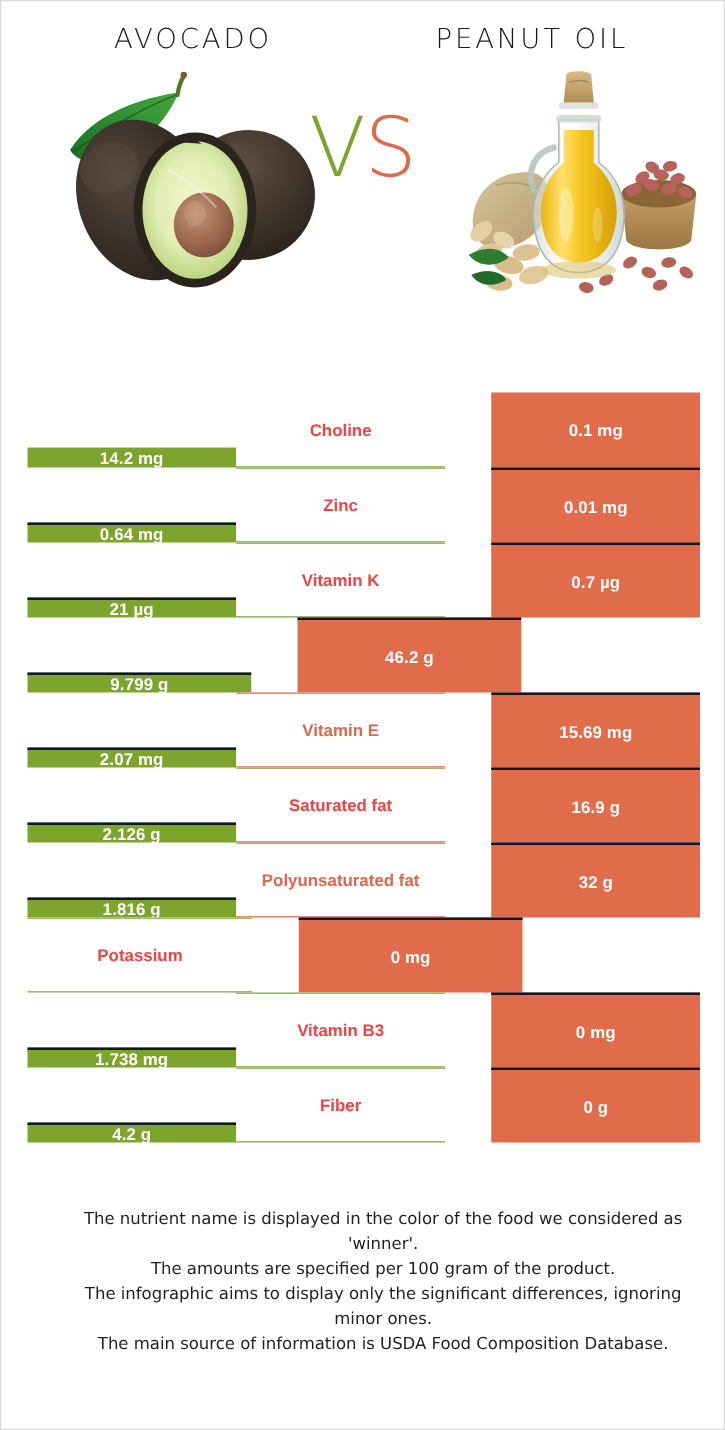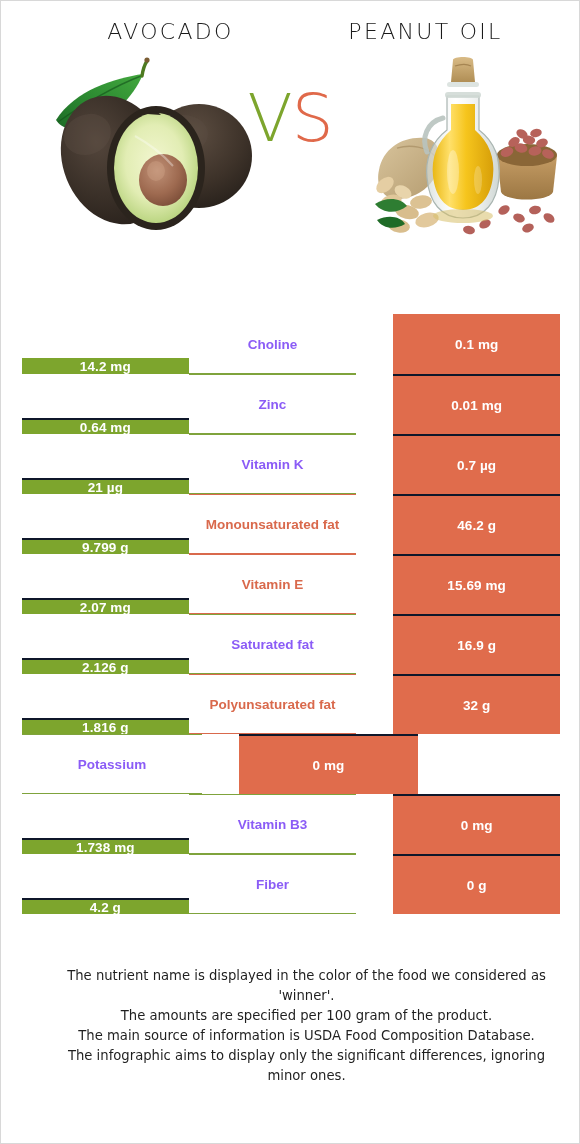--- a/index.html
+++ b/index.html
@@ -20,21 +20,20 @@
     overflow: hidden;
   }
 
   
   .header {
     display: flex;
     align-items: center;
     justify-content: space-between;
     padding: 18px 26px 0 26px;
     box-sizing: border-box;
-    margin-left: 16px;
   }
   .food-title {
     font-family: "DejaVu Sans", sans-serif;
     font-size: 22px;
     font-weight: 300;
     letter-spacing: 2.3px;
     color: #1a1a1a;
     text-transform: uppercase;
     white-space: nowrap;
   }
@@ -109,21 +108,21 @@
   .cell-right { background: #E06C4C; margin-left: 37px; }
 
   .cell-mid {
     width: 180px;
     background: #ffffff;
     font-weight: 600;
     font-size: 13.5px;
     border-top: 1px solid transparent;
     border-bottom: 1px solid transparent;
   }
-  .row.win-green .cell-mid { color: #8b5cf6; border-color: #7FA33C; }
+  .row.win-green .cell-mid { color: #ef4444; border-color: #7FA33C; }
   .row.win-orange .cell-mid { color: #D9694C; border-color: #D9694C; }
   .row:first-child .cell-mid { border-top-color: transparent; }
 
   
   .footer {
     position: absolute;
     left: 0; right: 0;
     top: 965px;
     padding: 0 22px;
     box-sizing: border-box;
@@ -312,21 +311,20 @@
         <div class="cell cell-mid">Zinc</div>
         <div class="cell cell-right">0.01 mg</div>
       </div>
       <div class="row win-green">
         <div class="cell cell-left">21 µg</div>
         <div class="cell cell-mid">Vitamin K</div>
         <div class="cell cell-right">0.7 µg</div>
       </div>
       <div class="row win-orange">
         <div class="cell cell-left">9.799 g</div>
-        <div class="cell cell-mid">Monounsaturated fat</div>
         <div class="cell cell-right">46.2 g</div>
       </div>
       <div class="row win-orange">
         <div class="cell cell-left">2.07 mg</div>
         <div class="cell cell-mid">Vitamin E</div>
         <div class="cell cell-right">15.69 mg</div>
       </div>
       <div class="row win-green">
         <div class="cell cell-left">2.126 g</div>
         <div class="cell cell-mid">Saturated fat</div>
@@ -349,17 +347,17 @@
       <div class="row win-green">
         <div class="cell cell-left">4.2 g</div>
         <div class="cell cell-mid">Fiber</div>
         <div class="cell cell-right">0 g</div>
       </div>
     </div>
 
   <div class="footer">
     <p>The nutrient name is displayed in the color of the food we considered as 'winner'.</p>
     <p>The amounts are specified per 100 gram of the product.</p>
+    <p>The infographic aims to display only the significant differences, ignoring minor ones.</p>
     <p>The main source of information is USDA Food Composition Database.</p>
-    <p>The infographic aims to display only the significant differences, ignoring minor ones.</p>
   </div>
 
 </div>
 
 </body></html>

